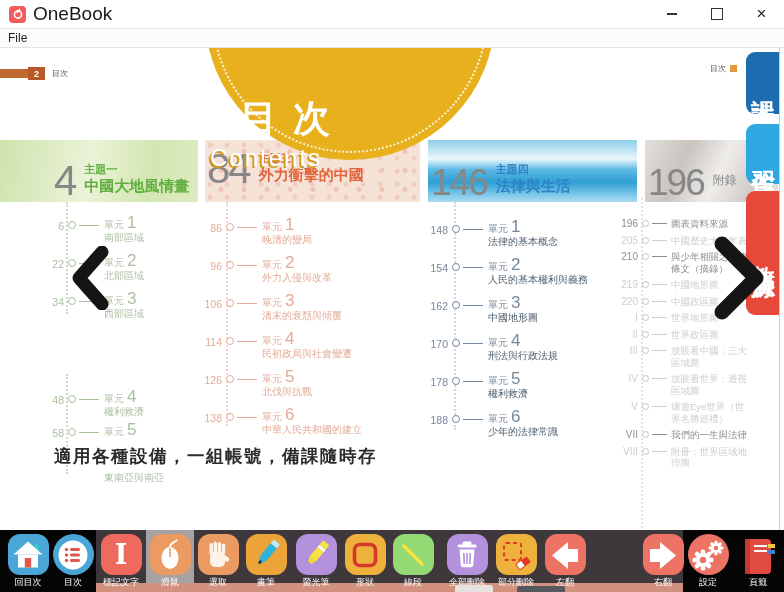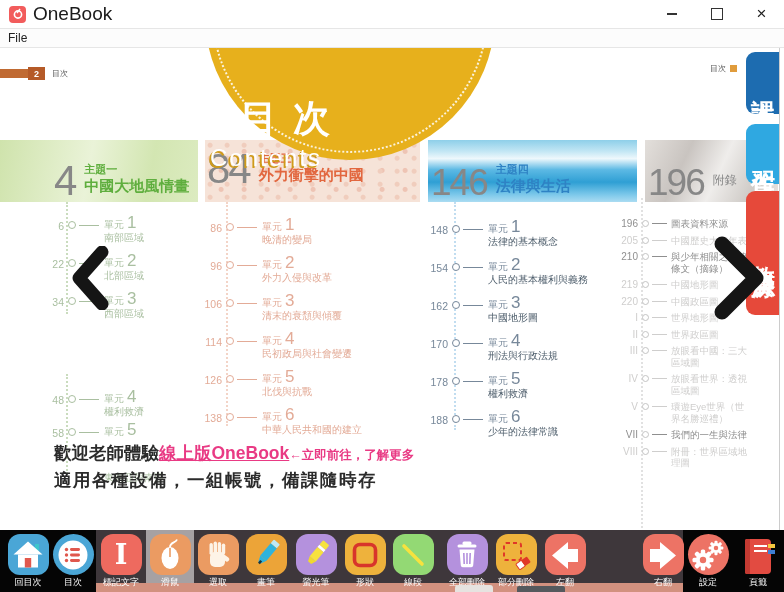--- a/index.html
+++ b/index.html
@@ -451,23 +451,20 @@
 
       <div class="a-entry faded">
         <span class="a-page">VIII</span>
         <span class="a-circle"></span>
         <span class="a-dash"></span>
         <span class="a-name">附冊：世界區域地理圖</span>
       </div>
     </div>
 
   <div class="promo">
-    <div class="promo-l1">
-      <span>歡迎老師體驗</span><span class="promo-link">線上版OneBook</span><span class="promo-small">←立即前往，了解更多</span>
-    </div>
     <div class="promo-l2">適用各種設備，一組帳號，備課隨時存</div>
   </div>
 
   <div class="nav-left">
     <svg width="40" height="64" viewBox="0 0 40 64">
         <polyline points="32,6 9,32 32,58" fill="none" stroke="#151515" stroke-width="13" stroke-linecap="round" stroke-linejoin="round"></polyline>
       </svg>
   </div>
   <div class="nav-right">
     <svg width="52" height="84" viewBox="0 0 52 84">

